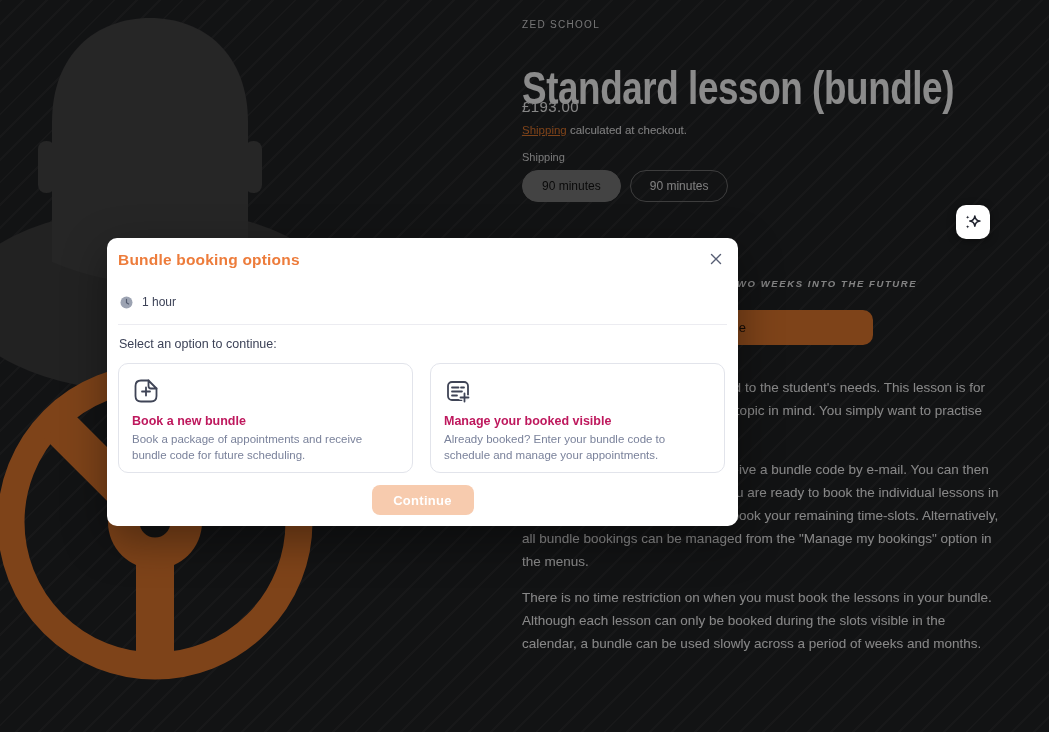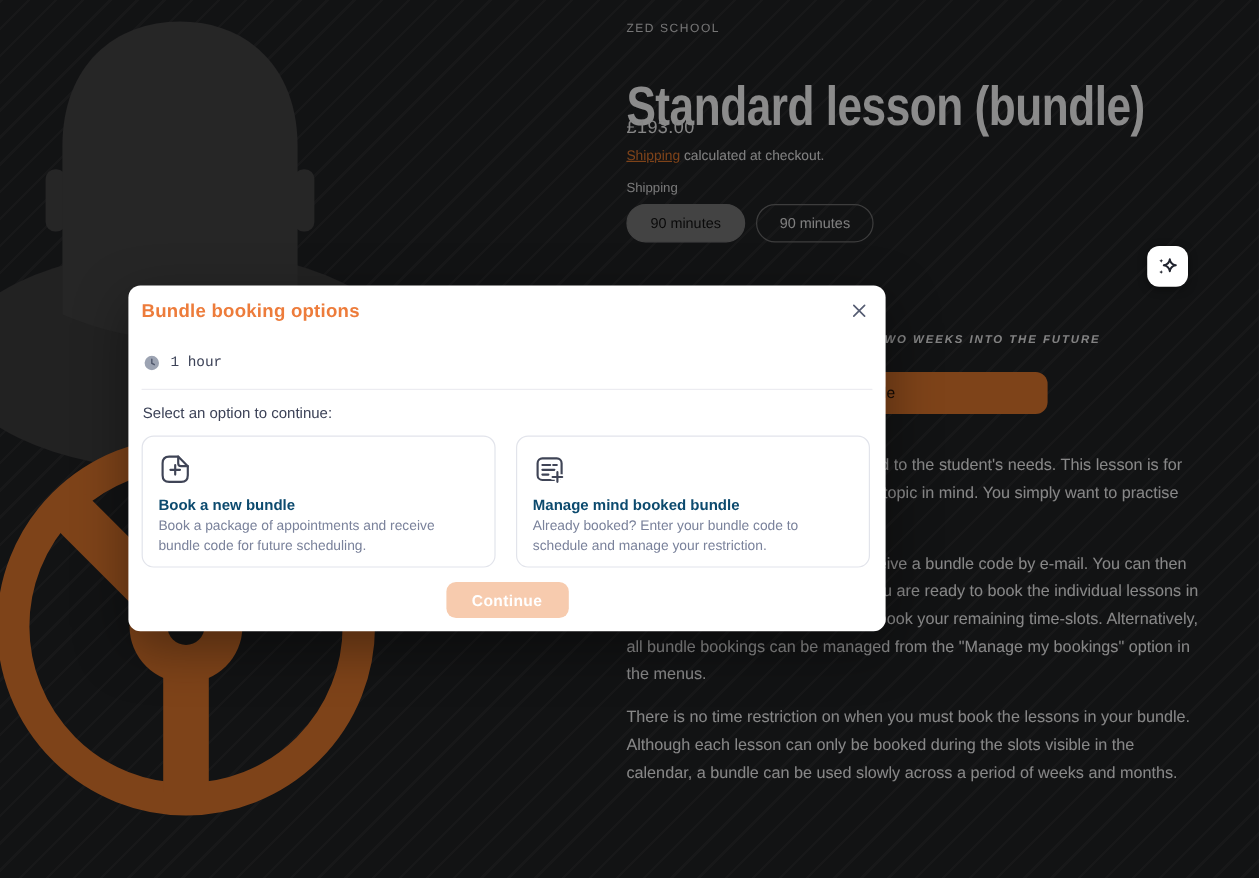--- a/index.html
+++ b/index.html
@@ -54,31 +54,31 @@
   .modal{
     position:absolute;left:107px;top:190px;width:631px;height:288px;z-index:10;
     background:#ffffff;border-radius:10px;box-shadow:0 14px 44px rgba(0,0,0,0.38);
     box-sizing:border-box;padding:13px 11px;margin-top:48px;
   }
   .modal-title{color:#ED7C3B;font-size:15.5px;font-weight:700;letter-spacing:0.2px;margin:0;}
   .modal-close{
     position:absolute;right:11px;top:10px;width:22px;height:22px;background:none;border:none;
     cursor:pointer;display:flex;align-items:center;justify-content:center;padding:0;
   }
-  .duration-row{position:absolute;left:13px;top:247px;display:flex;align-items:center;gap:9px;font-family:Liberation Mono, monospace;}
+  .duration-row{position:absolute;left:13px;top:247px;display:flex;align-items:center;gap:9px;}
   .duration-row{top:57px;}
   .duration-text{font-size:12px;color:#3C4257;}
   .modal-divider{position:absolute;left:11px;right:11px;top:86px;height:1px;background:#ececf1;}
   .select-prompt{position:absolute;left:12px;top:99px;font-size:12.5px;color:#3C4257;}
   .options{position:absolute;left:11px;top:125px;display:flex;gap:17px;}
   .option-card{
     width:295px;height:110px;box-sizing:border-box;border:1px solid #E2E4EB;border-radius:10px;
     padding:13px;cursor:pointer;background:#fff;
   }
-  .option-title{font-size:12.5px;font-weight:700;color:#0c4a6e;margin:9px 0 4px 0;}
+  .option-title{font-size:12.5px;font-weight:700;color:#be185d;margin:9px 0 4px 0;}
   .option-desc{font-size:11.5px;line-height:15.5px;color:#7A829B;margin:0;}
   .continue-btn{
     position:absolute;left:50%;transform:translateX(-50%);top:247px;
     width:102px;height:30px;border:none;border-radius:8px;background:#F7CBAE;color:#ffffff;
     font-size:13px;font-weight:700;cursor:default;font-family:"Liberation Sans", sans-serif;
     letter-spacing:0.3px;
   }
 </style>
 </head>
 <body>
@@ -187,20 +187,20 @@
 
     <div class="option-card">
       <span style="display:flex;">
         <svg width="28" height="28" viewBox="0 0 28 28" fill="none">
           <rect x="4" y="5" width="20" height="18" rx="4" stroke="#3F4456" stroke-width="1.8"></rect>
           <path d="M8 10.5 H14.5 M17 10.5 H20 M8 14.5 H18 M8 18.5 H13" stroke="#3F4456" stroke-width="1.8" stroke-linecap="round"></path>
           <path d="M20.5 16.5 V24.5 M16.5 20.5 H24.5" stroke="#ffffff" stroke-width="4.4" stroke-linecap="round"></path>
           <path d="M20.5 16.5 V24.5 M16.5 20.5 H24.5" stroke="#3F4456" stroke-width="1.8" stroke-linecap="round"></path>
         </svg>
       </span>
-      <div class="option-title">Manage mind booked bundle</div>
-      <p class="option-desc">Already booked? Enter your bundle code to schedule and manage your restriction.</p>
+      <div class="option-title">Manage your booked visible</div>
+      <p class="option-desc">Already booked? Enter your bundle code to schedule and manage your appointments.</p>
     </div>
 
   </div>
 
   <button class="continue-btn">Continue</button>
 </div>
 
 </body></html>

